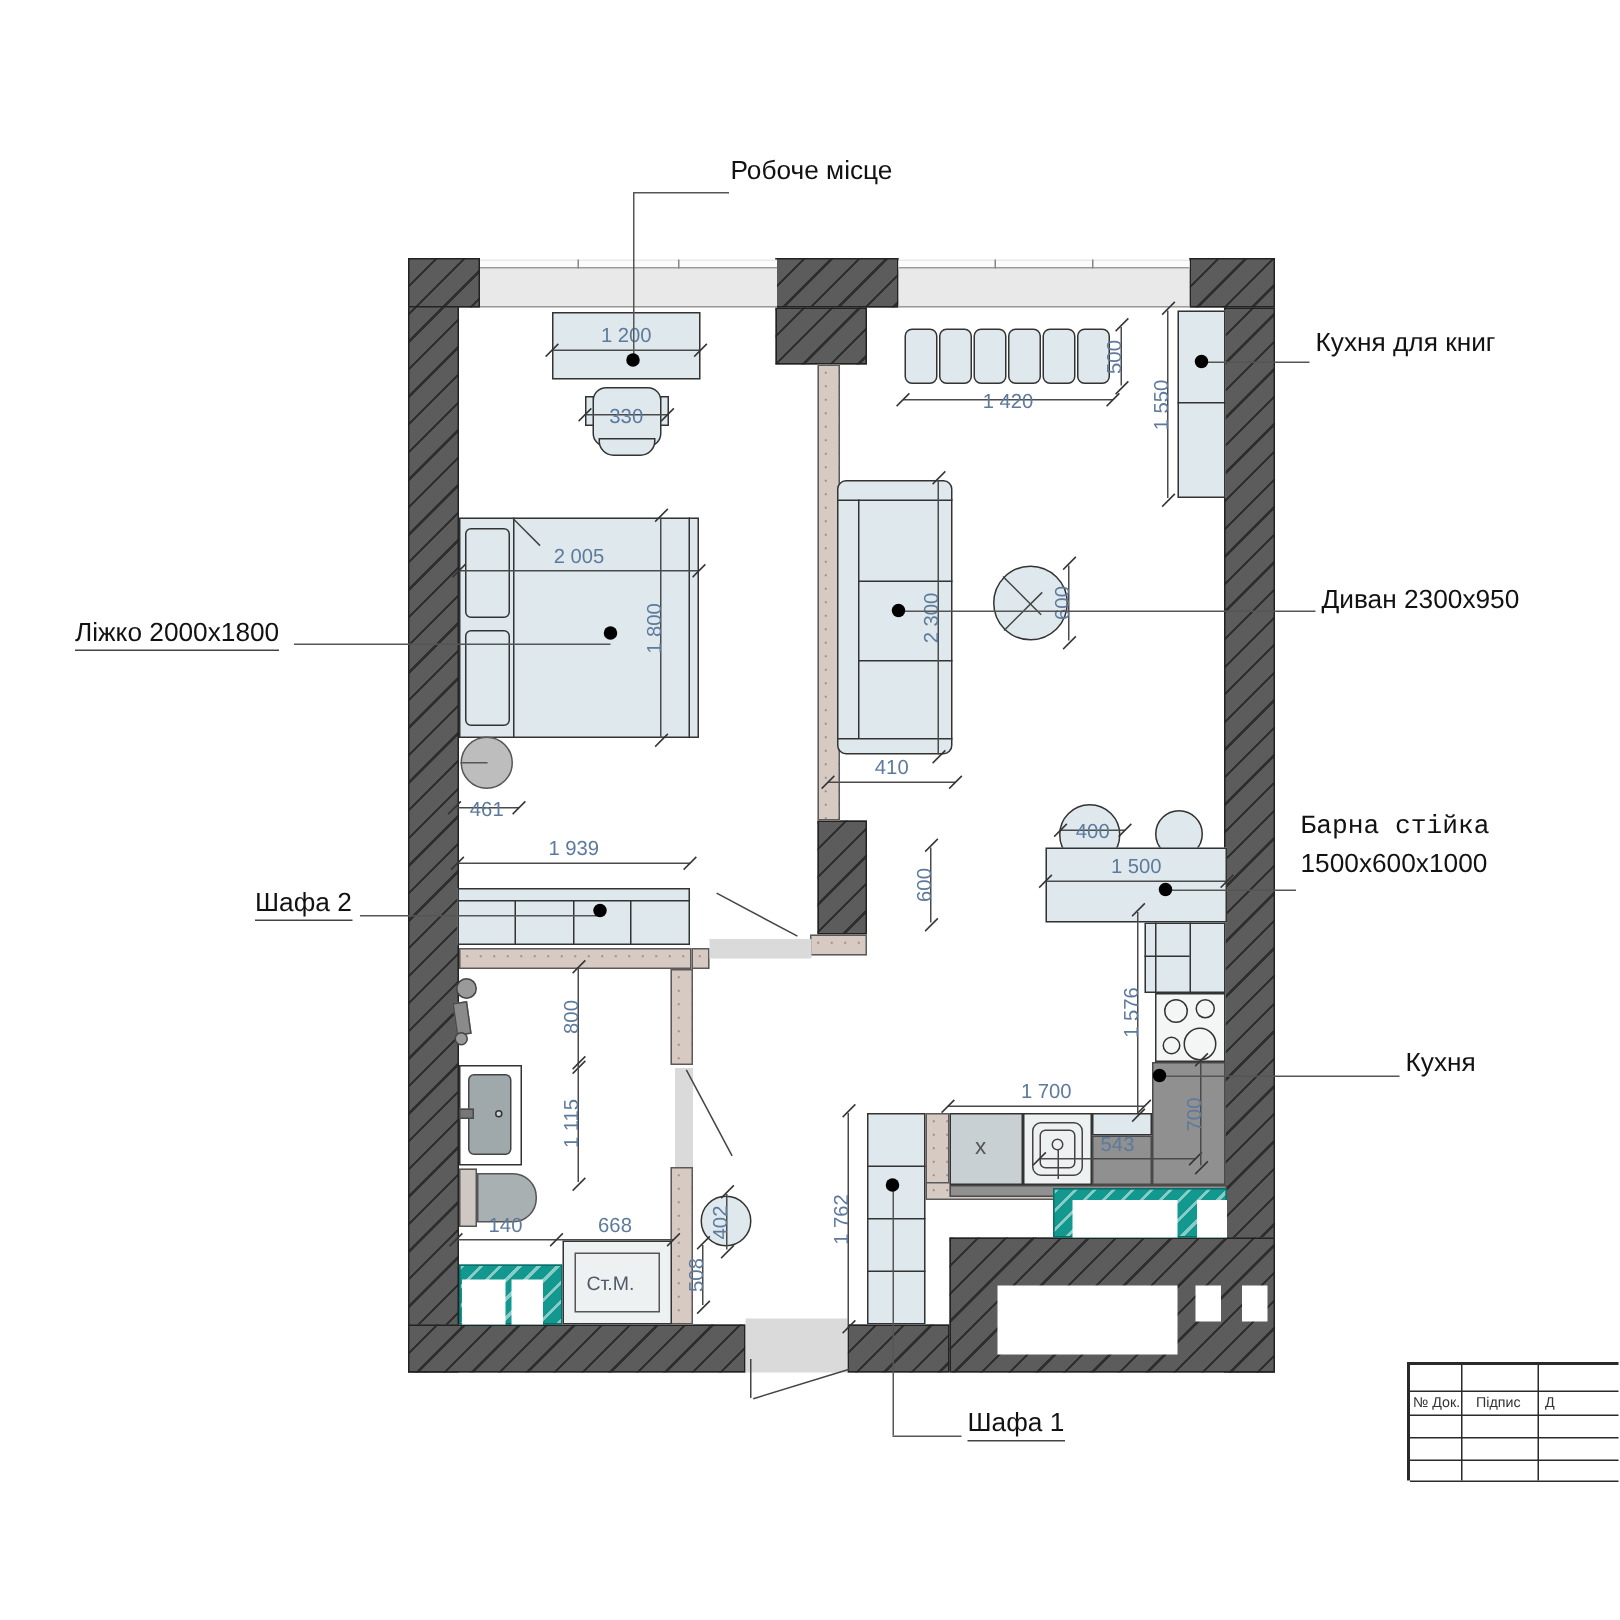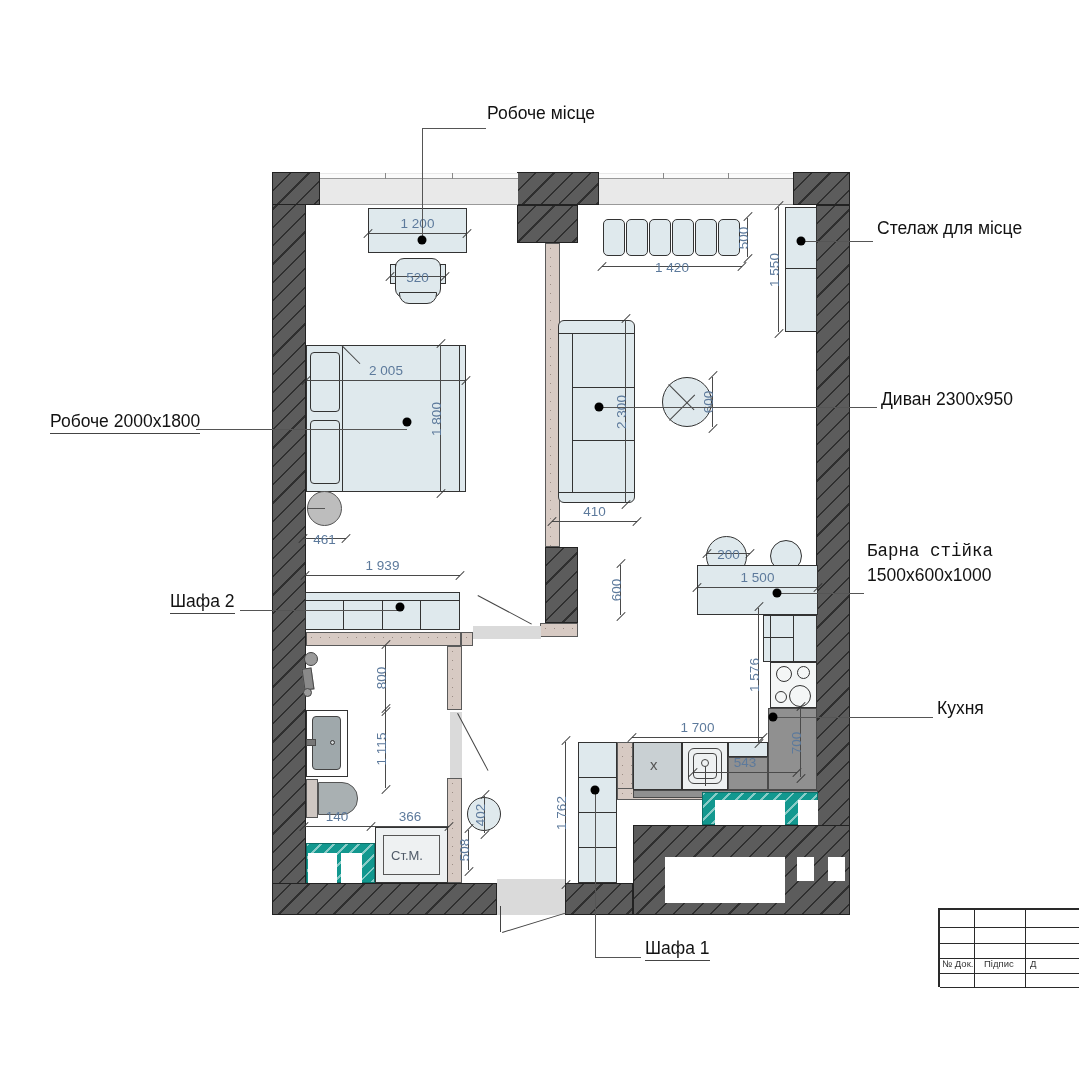--- a/index.html
+++ b/index.html
@@ -37,21 +37,21 @@
   .dim-h .dt.d2{left:auto;}
   .dim-v .dt{top:50%;left:-5px;transform:translate(-50%,-50%) rotate(-90deg);}
   .lbl{position:absolute;font-size:17.5px;color:#121212;white-space:nowrap;z-index:30;}
   .ul{border-bottom:1.2px solid #444;padding-bottom:1px;}
   .ll{position:absolute;background:#555;z-index:25;}
   .dot{position:absolute;width:9px;height:9px;border-radius:50%;background:#000;transform:translate(-50%,-50%);z-index:26;}
   .mark{position:absolute;color:#4f5a68;}
   .tb{position:absolute;left:938px;top:908px;width:141px;height:79px;border-left:2px solid #2a2a2a;border-top:2px solid #2a2a2a;z-index:30;}
   .tb .h{position:absolute;left:0;width:100%;height:0;border-top:1.4px solid #2a2a2a;}
   .tb .v{position:absolute;top:0;height:100%;width:0;border-left:1.4px solid #2a2a2a;}
-  .tb .t{position:absolute;font-size:9.5px;color:#333;white-space:nowrap;margin-top:28px;}
+  .tb .t{position:absolute;font-size:9.5px;color:#333;white-space:nowrap;}
 </style>
 </head>
 <body>
 
 <div id="plan">
 
   <div class="wall" style="left:272px;top:172px;width:34px;height:743px;"></div>
   <div class="wall" style="left:272px;top:172px;width:48px;height:33px;"></div>
   <div class="wall" style="left:517px;top:172px;width:82px;height:33px;"></div>
   <div class="wall" style="left:517px;top:205px;width:61px;height:38px;"></div>
@@ -189,44 +189,44 @@
   <div class="furn" style="left:375px;top:827px;width:73px;height:56px;background:#eef1f2;"></div>
   <div class="furn" style="left:383px;top:835px;width:57px;height:40px;background:transparent;border-color:#555;"></div>
   <span class="mark" style="left:391px;top:848px;font-size:13px;">Ст.М.</span>
 
   <div class="circ" style="left:467px;top:797px;width:34px;height:34px;"></div>
 
   <div class="dim-h" style="left:368px;top:233px;width:99px;">
       <span class="dt">1 200</span>
     </div>
   <div class="dim-h on" style="left:390px;top:276px;width:55px;">
-      <span class="dt">520</span>
+      <span class="dt">330</span>
     </div>
   <div class="dim-h" style="left:306px;top:380px;width:160px;">
       <span class="dt">2 005</span>
     </div>
   <div class="dim-h on" style="left:303px;top:538px;width:43px;">
       <span class="dt">461</span>
     </div>
   <div class="dim-h" style="left:305px;top:575px;width:155px;">
       <span class="dt">1 939</span>
     </div>
   <div class="dim-h" style="left:304px;top:826px;width:145px;">
     <span class="tk" style="left:67px;"></span>
     <span class="dt" style="left:33px;">140</span>
-    <span class="dt d2" style="left:106px;transform:translate(-50%,-100%);">366</span>
+    <span class="dt d2" style="left:106px;transform:translate(-50%,-100%);">668</span>
   </div>
   <div class="dim-h on" style="left:602px;top:266px;width:140px;">
       <span class="dt">1 420</span>
     </div>
   <div class="dim-h" style="left:552px;top:521px;width:85px;">
       <span class="dt">410</span>
     </div>
   <div class="dim-h on" style="left:707px;top:553px;width:43px;">
-      <span class="dt">200</span>
+      <span class="dt">400</span>
     </div>
   <div class="dim-h" style="left:697px;top:587px;width:121px;">
       <span class="dt">1 500</span>
     </div>
   <div class="dim-h" style="left:632px;top:737px;width:131px;">
       <span class="dt">1 700</span>
     </div>
   <div class="dim-h" style="left:693px;top:772px;width:104px;">
       <span class="dt">543</span>
     </div>
@@ -291,23 +291,23 @@
   <div class="dot" style="left:777px;top:593px;"></div>
 
   <div class="ll" style="left:773px;top:717px;width:160px;height:1px;"></div>
   <div class="dot" style="left:773px;top:717px;"></div>
 
   <div class="ll" style="left:595px;top:790px;width:1px;height:167px;"></div>
   <div class="ll" style="left:595px;top:957px;width:46px;height:1px;"></div>
   <div class="dot" style="left:595px;top:790px;"></div>
 
   <span class="lbl" style="left:487px;top:103px;">Робоче місце</span>
-  <span class="lbl ul" style="left:50px;top:411px;">Робоче 2000х1800</span>
+  <span class="lbl ul" style="left:50px;top:411px;">Ліжко 2000х1800</span>
   <span class="lbl ul" style="left:170px;top:591px;">Шафа 2</span>
-  <span class="lbl" style="left:877px;top:218px;">Стелаж для місце</span>
+  <span class="lbl" style="left:877px;top:218px;">Кухня для книг</span>
   <span class="lbl" style="left:881px;top:389px;">Диван 2300х950</span>
   <span class="lbl" style="left:867px;top:541px;font-family:Liberation Mono, monospace;">Барна стійка</span>
   <span class="lbl" style="left:867px;top:565px;">1500х600х1000</span>
   <span class="lbl" style="left:937px;top:698px;">Кухня</span>
   <span class="lbl ul" style="left:645px;top:938px;">Шафа 1</span>
 
   <div class="tb">
     <div class="h" style="top:17px;"></div>
     <div class="h" style="top:33px;"></div>
     <div class="h" style="top:48px;"></div>

